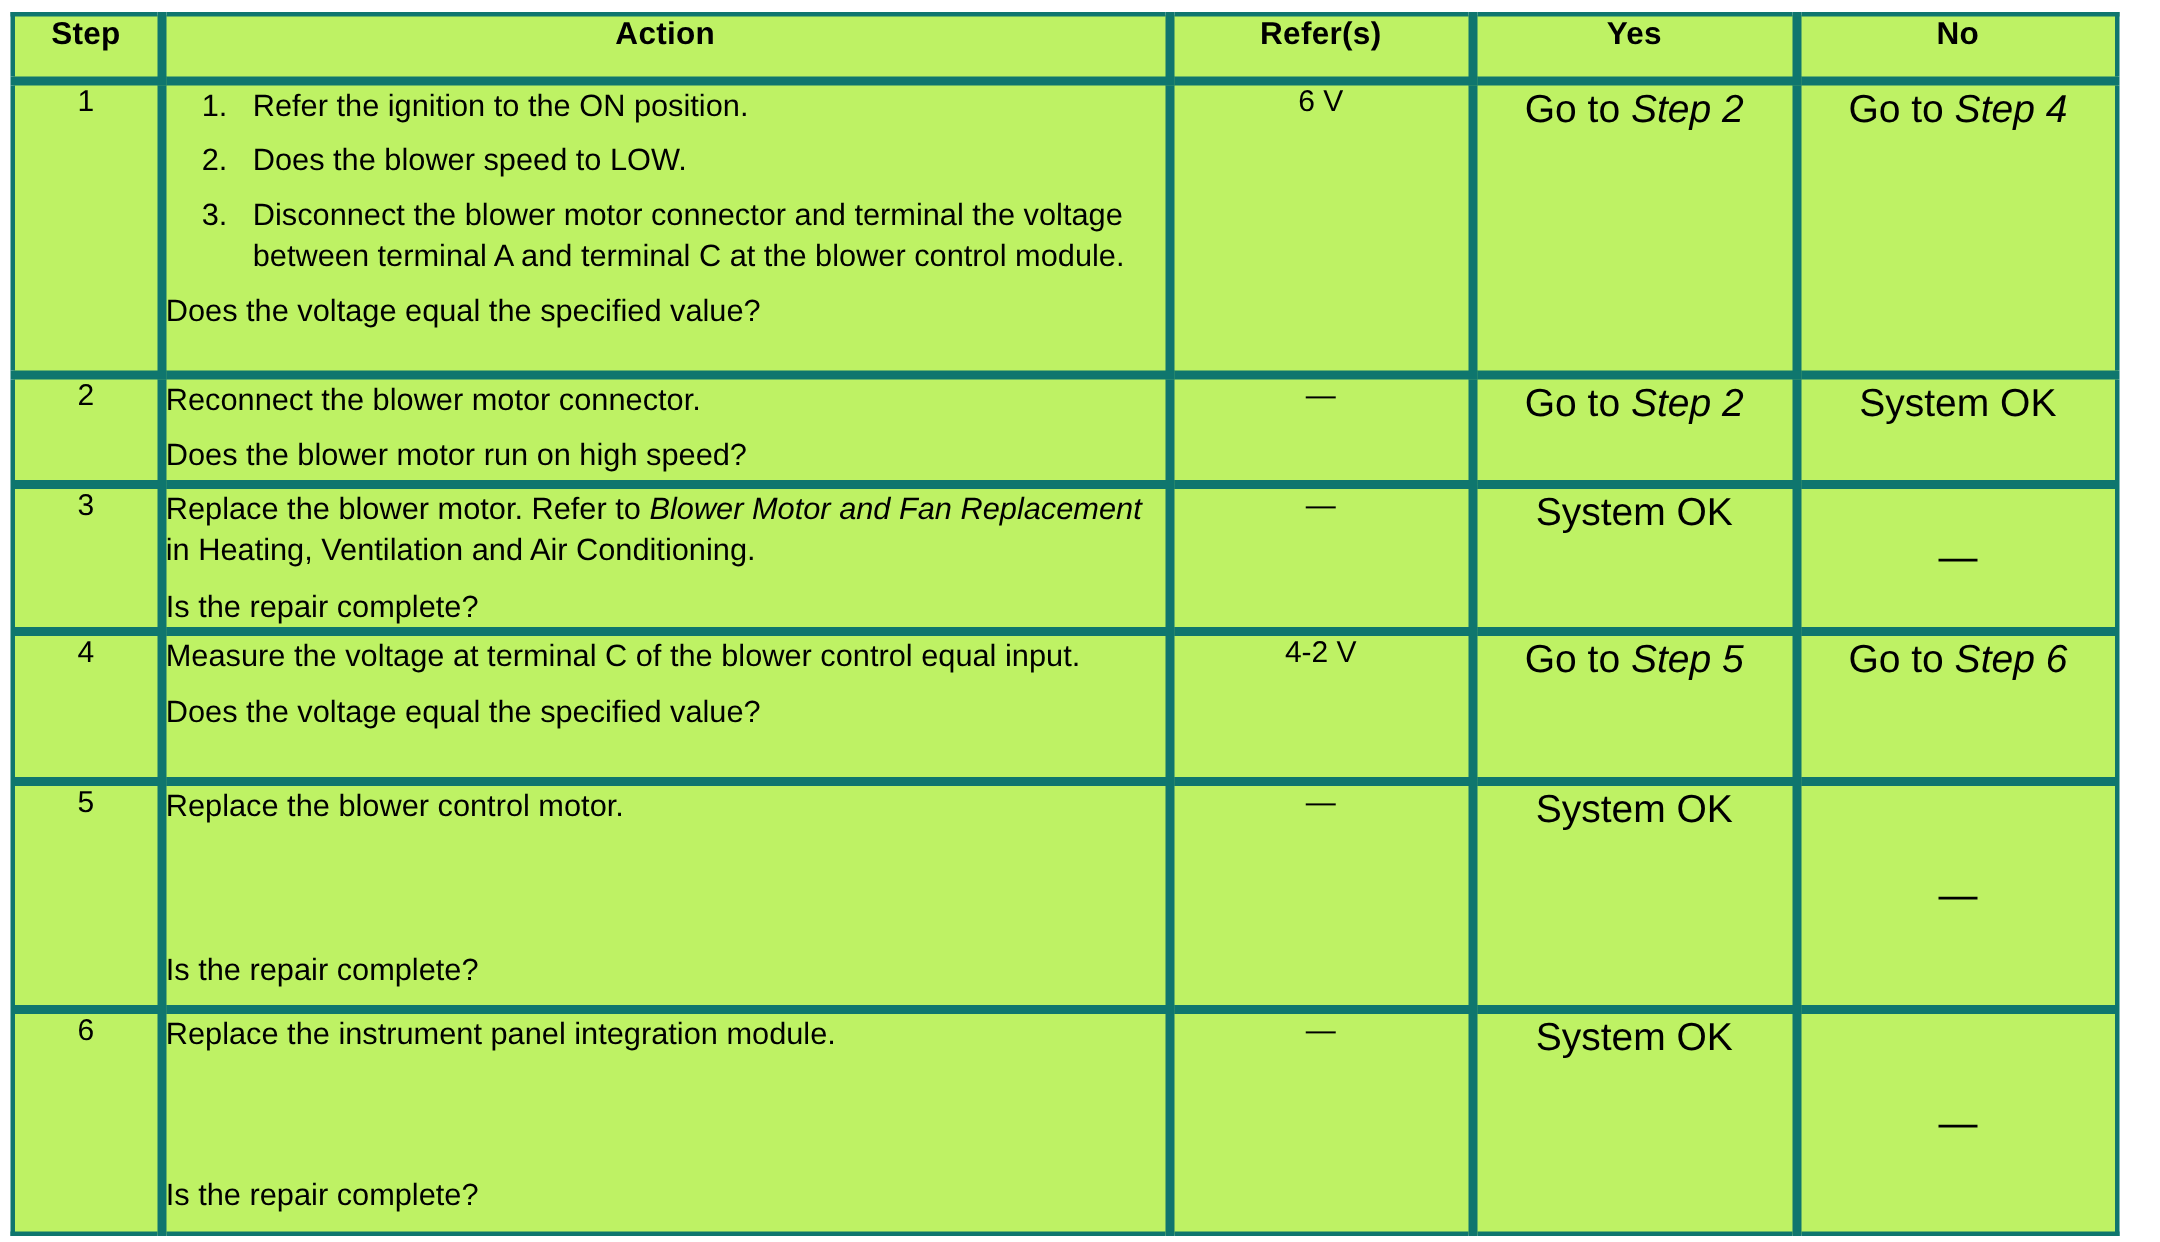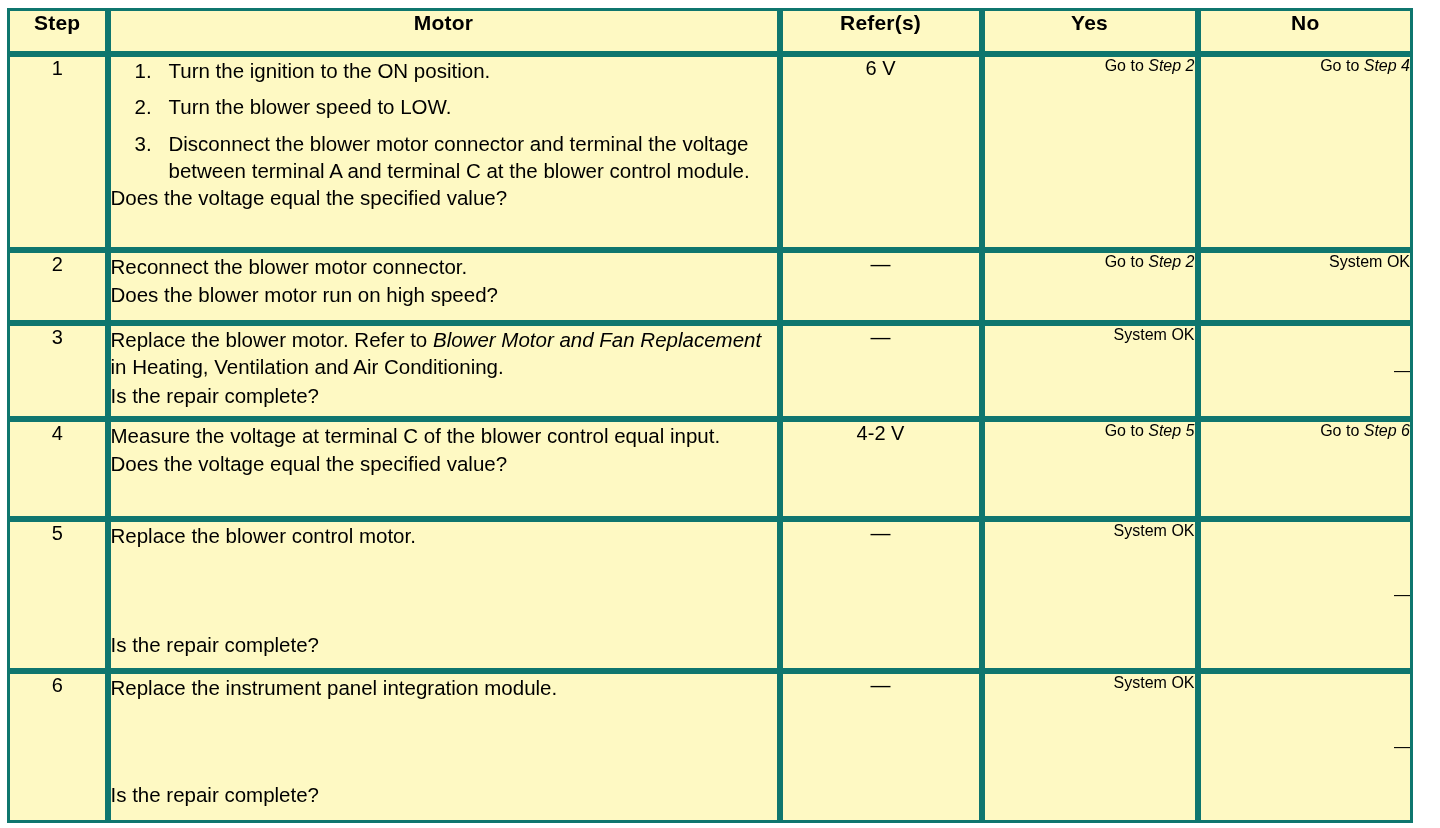--- a/index.html
+++ b/index.html
@@ -30,21 +30,21 @@
     height: 807px;
     border-collapse: collapse;
     table-layout: fixed;
     background: #ffffff;
   }
 
   table.diag td, table.diag th {
     border: 6px solid #0f766e;
     padding: 0;
     vertical-align: top;
-    background: #fef9c3;
+    background: #bef264;
   }
 
   
   table.diag {
     outline: none;
   }
   table.diag tr:first-child th { border-top-width: 3px; }
   table.diag tr:last-child td { border-bottom-width: 3px; }
   table.diag th:first-child, table.diag td:first-child { border-left-width: 3px; }
   table.diag th:last-child, table.diag td:last-child { border-right-width: 3px; }
@@ -99,34 +99,35 @@
   }
   ol.steps li:last-child { margin-bottom: 0; }
   ol.steps li .num {
     position: absolute;
     left: 24px;
     top: 0;
   }
 
   .question {
     display: block;
+    margin-top: 10px;
   }
 
   
   td.value {
     text-align: center;
     vertical-align: middle;
     font-size: 20px;
   }
 
   
   td.answer {
-    text-align: right;
+    text-align: center;
     vertical-align: bottom;
-    font-size: 16px;
+    font-size: 26px;
     padding-bottom: 6px;
   }
   
   td.answer.centered {
     vertical-align: middle;
     padding-bottom: 0;
   }
 
   i, .ital { font-style: italic; }
 
@@ -148,40 +149,40 @@
       <col class="col-step">
       <col class="col-action">
       <col class="col-value">
       <col class="col-yes">
       <col class="col-no">
     </colgroup>
 
     <thead>
       <tr>
         <th>Step</th>
-        <th>Motor</th>
+        <th>Action</th>
         <th>Refer(s)</th>
         <th>Yes</th>
         <th>No</th>
       </tr>
     </thead>
 
     <tbody>
 
       <tr class="r1">
         <td class="step">1</td>
         <td class="action">
           <ol class="steps">
             <li>
               <span class="num">1.</span>
-              <span>Turn the ignition to the ON position.</span>
+              <span>Refer the ignition to the ON position.</span>
             </li>
             <li>
               <span class="num">2.</span>
-              <span>Turn the blower speed to LOW.</span>
+              <span>Does the blower speed to LOW.</span>
             </li>
             <li>
               <span class="num">3.</span>
               <span>Disconnect the blower motor connector and terminal the voltage between terminal A and terminal C at the blower control module.</span>
             </li>
           </ol>
           <span class="question">Does the voltage equal the specified value?</span>
         </td>
         <td class="value">6 V</td>
         <td class="answer">

